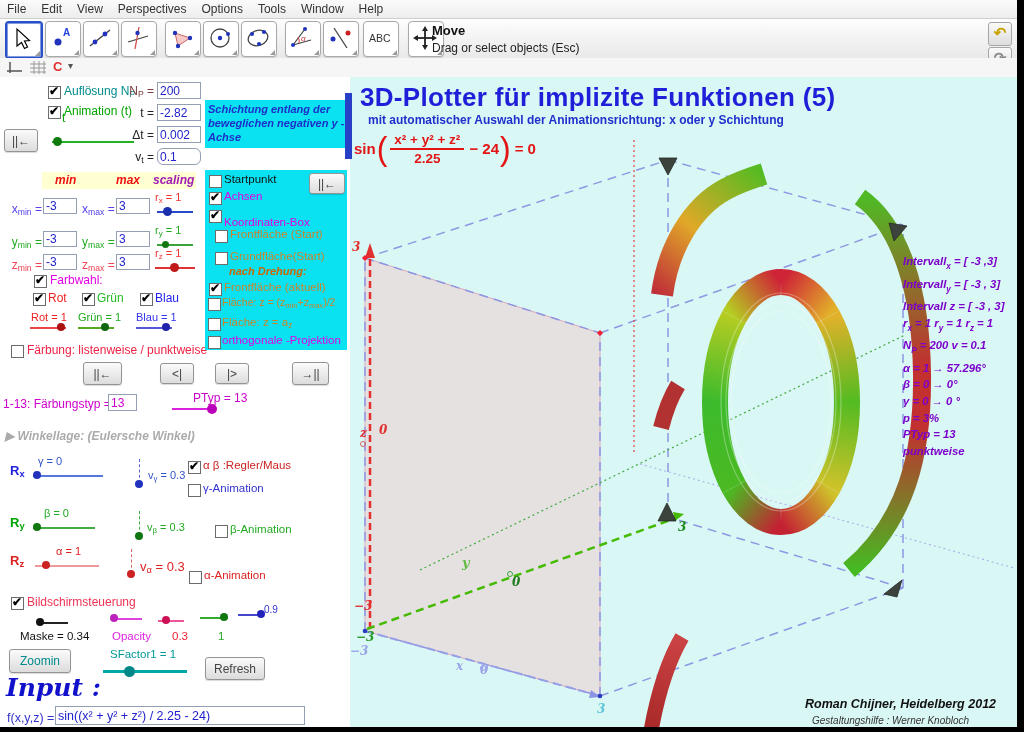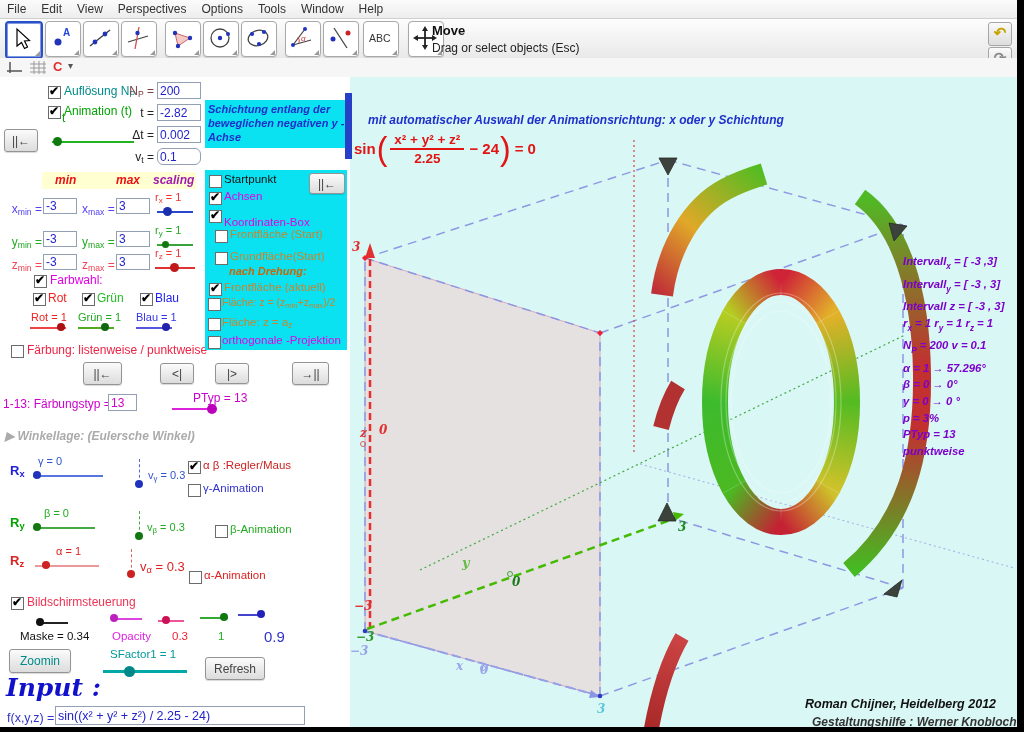--- a/index.html
+++ b/index.html
@@ -40,32 +40,32 @@
     box-shadow:0 1px 1px rgba(0,0,0,.15);font-family:"Liberation Sans",sans-serif;}
   .track{position:absolute;height:2px;}
   .knob{position:absolute;border-radius:50%;}
   .vdash{position:absolute;width:0;border-left:1px dashed;}
   sub{font-size:72%;vertical-align:-24%;}
   .lbl{position:absolute;white-space:nowrap;}
   #layer-note{position:absolute;left:205px;top:23px;width:138px;height:44px;background:#0ae2f2;
     color:#1d2ec9;font-weight:700;font-style:italic;font-size:11px;line-height:14px;padding:2px 3px;}
   #layers-box{position:absolute;left:205px;top:93px;width:142px;height:180px;background:#0ae2f2;font-size:11.5px;}
   #title{position:absolute;left:10px;top:5px;font-size:26px;font-weight:700;color:#1f1fd9;letter-spacing:.3px;white-space:nowrap;}
-  #subtitle{position:absolute;left:18px;top:36px;font-size:12px;font-weight:700;font-style:italic;color:#2030cc;white-space:nowrap;}
+  #subtitle{position:absolute;left:18px;top:36px;font-size:12px;font-weight:700;color:#2030cc;white-space:nowrap;}
   #formula{position:absolute;left:4px;top:53px;display:flex;align-items:center;color:#e21414;font-weight:700;}
   #formula .fn{font-size:15px;}
   #formula .par{font-size:32px;font-weight:400;transform:scaleY(1.05);margin:0 1px;}
   #formula .frac{display:inline-block;text-align:center;font-size:13.5px;margin:0 2px;}
   #formula .num{padding:0 4px 1px;border-bottom:2px solid #e21414;}
   #formula .den{padding-top:1px;}
   #formula .tail,#formula .rhs{font-size:15px;margin-left:3px;}
   #infobox{position:absolute;left:553px;top:176px;width:118px;color:#7b00cc;font-weight:700;font-style:italic;
     font-size:11.3px;line-height:16.6px;white-space:nowrap;}
   #credit1{position:absolute;left:455px;top:620px;font-size:12.5px;font-weight:700;font-style:italic;color:#111;white-space:nowrap;}
-  #credit2{position:absolute;left:462px;top:638px;font-size:12px;font-weight:700;font-style:italic;color:#333;white-space:nowrap;}
+  #credit2{position:absolute;left:462px;top:638px;font-size:10px;font-weight:400;font-style:italic;color:#333;white-space:nowrap;}
   #blue-strip{position:absolute;left:345px;top:93px;width:7px;height:66px;background:#2840c8;z-index:5;}
   .orange{color:#c8852c;} .mag{color:#e400e4;text-align:right;}
 </style>
 </head>
 <body>
 
 <div id="window">
 
   <div id="menubar">
     <span class="menu-item">File</span>
@@ -351,21 +351,21 @@
     <div class="knob" style="left:110px;top:537px;width:8px;height:8px;background:#bb22bb"></div>
     <div class="track" style="left:158px;top:543px;width:26px;background:#ee5599;height:1.5px"></div>
     <div class="knob" style="left:162px;top:539px;width:8px;height:8px;background:#cc1155"></div>
     <span class="lbl" style="left:112px;top:553px;color:#dd22dd;font-size:11.5px">Opacity</span>
     <span class="lbl" style="left:172px;top:553px;color:#ee2233;font-size:11.5px">0.3</span>
     <div class="track" style="left:200px;top:540px;width:28px;background:#33aa33;height:1.5px"></div>
     <div class="knob" style="left:220px;top:536px;width:8px;height:8px;background:#117711"></div>
     <span class="lbl" style="left:218px;top:553px;color:#22aa22;font-size:11.5px">1</span>
     <div class="track" style="left:238px;top:537px;width:26px;background:#4444cc;height:1.5px"></div>
     <div class="knob" style="left:257px;top:533px;width:8px;height:8px;background:#2222bb"></div>
-    <span class="lbl" style="left:264px;top:551px;color:#3333cc;font-size:15px">0.9</span>
+    <span class="lbl" style="left:264px;top:527px;color:#3333cc;font-size:10px">0.9</span>
 
     <div class="btn" style="left:9px;top:572px;width:60px;height:22px;color:#008b8b">Zoomin</div>
     <span class="lbl" style="left:110px;top:571px;color:#009999;font-size:11.5px">SFactor1 = 1</span>
     <div class="track" style="left:103px;top:593px;width:84px;background:#00a8a8;height:3px"></div>
     <div class="knob" style="left:124px;top:589px;width:11px;height:11px;background:#008888"></div>
     <div class="btn" style="left:205px;top:580px;width:58px;height:21px">Refresh</div>
 
     <span class="lbl" style="left:6px;top:596px;font-family:'DejaVu Serif',serif;font-size:25px;font-weight:700;font-style:italic;color:#1111cc">Input  :</span>
     <span class="lbl" style="left:7px;top:634px;color:#3333cc;font-size:12.5px">f(x,y,z) = </span>
     <input class="field" style="left: 55px; top: 629px; width: 244px; height: 17px; font-size: 12.5px;" value="sin((x² + y² + z²) / 2.25 - 24)">
@@ -501,20 +501,21 @@
         <text x="350" y="655" fill="#9aa4ea">−3</text>
         <text x="462" y="567" fill="#66bb44" font-size="13">y</text>
         <text x="512" y="586" fill="#1d7a1d">0</text>
         <text x="678" y="531" fill="#1d8a1d">3</text>
         <text x="456" y="670" fill="#9aa4ea">x</text>
         <text x="480" y="674" fill="#9aa4ea">0</text>
         <text x="597" y="713" fill="#5fc8d8">3</text>
       </g>
     </svg>
 
+    <div id="title">3D-Plotter für implizite  Funktionen (5)</div>
     <div id="subtitle">mit automatischer Auswahl der Animationsrichtung: x oder y Schichtung</div>
 
     <div id="formula">
       <span class="fn">sin</span>
       <span class="par">(</span>
       <span class="frac">
         <span class="num" style="display:block">x² + y² + z²</span>
         <span class="den" style="display:block">2.25</span>
       </span>
       <span class="tail">− 24</span>

